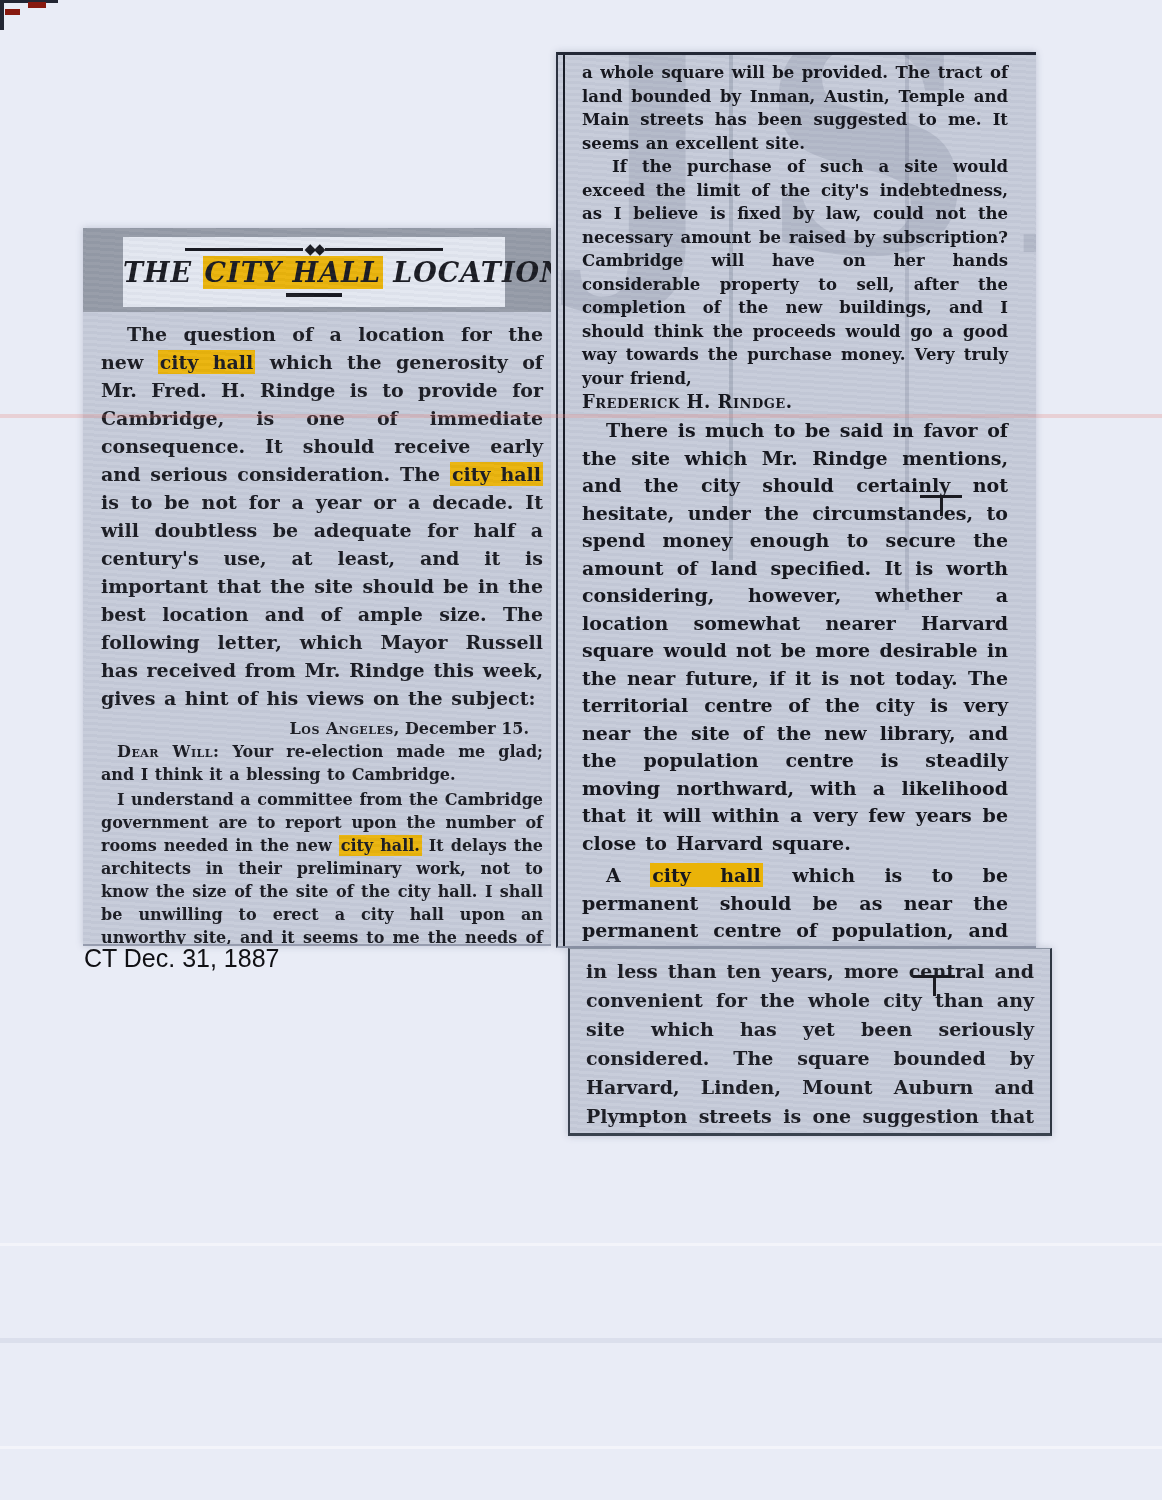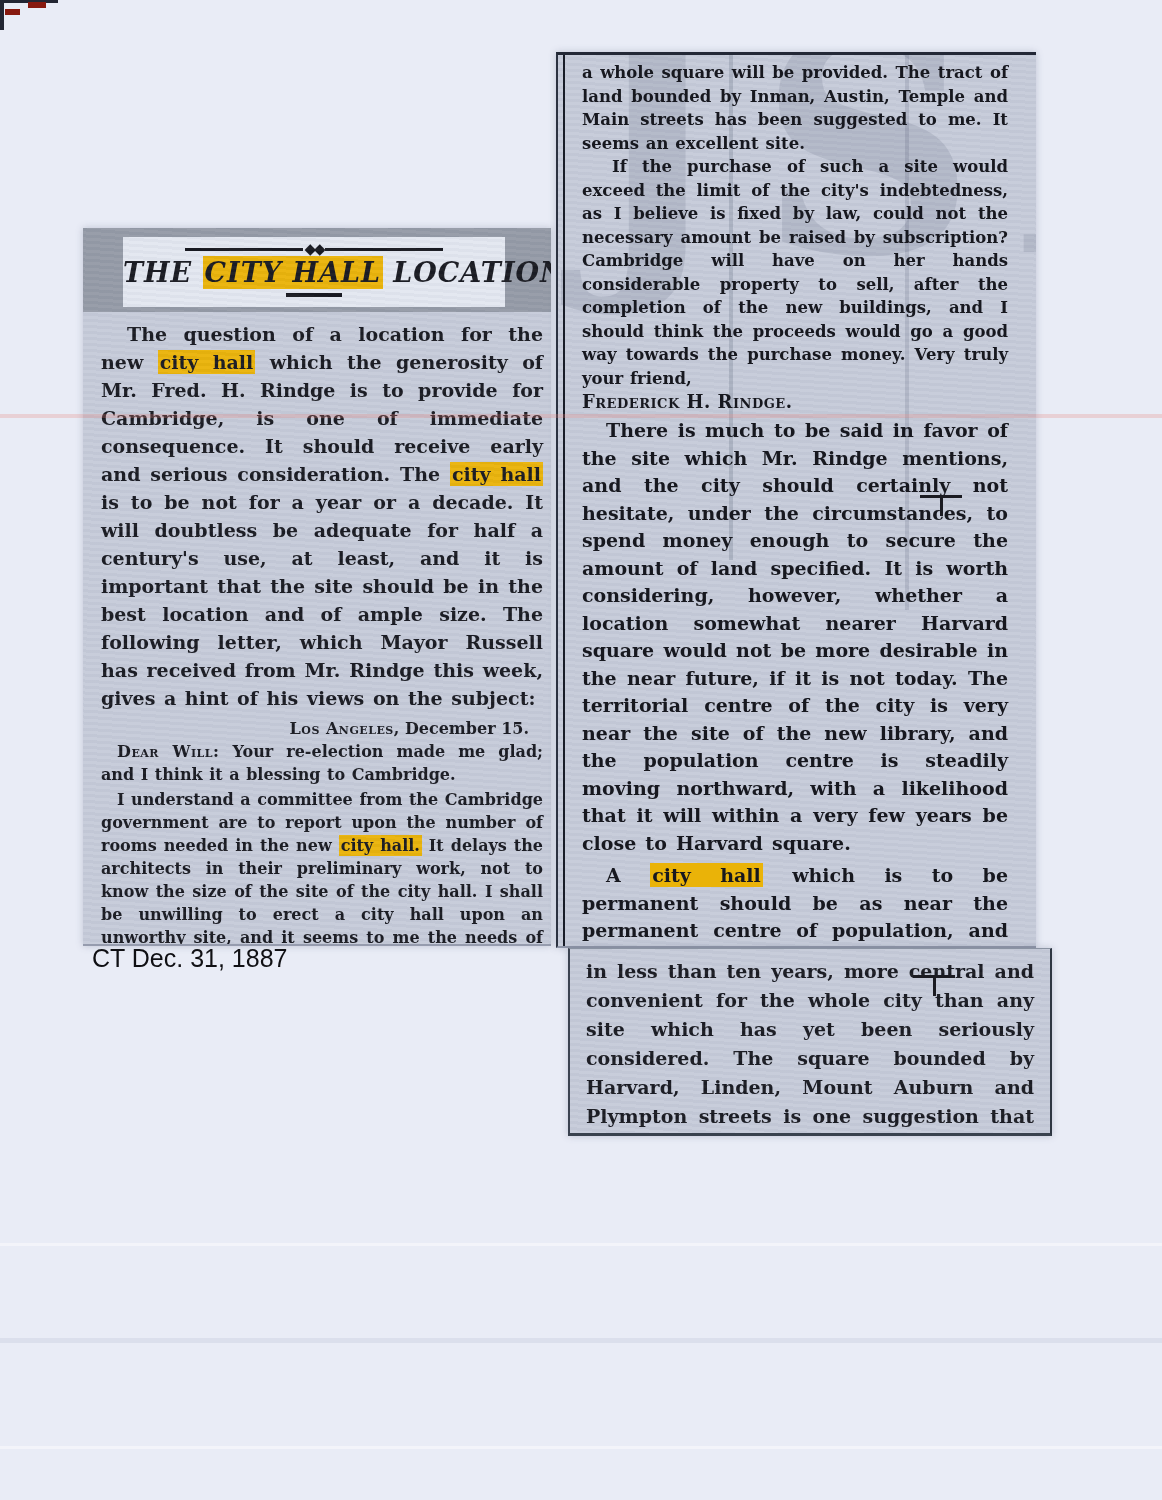--- a/index.html
+++ b/index.html
@@ -54,21 +54,21 @@
   .editorial{font-size:19px;line-height:27.5px;text-indent:24px;word-spacing:2.5px;margin:5px 0 0;}
 
   
   .bottom-clip{left:568px;top:948px;width:480px;height:184px;
         border-top:1px solid #8a93a2;border-left:2px solid #3a4250;
         border-right:2px solid #2e3642;border-bottom:3px solid #39424e;}
   .bottom-body{padding:8px 16px 0;}
   .bottom-p{font-size:19px;line-height:29px;word-spacing:2.5px;margin:0;}
 
   
-  .caption{position:absolute;left:92px;top:944px;font-family:"Liberation Sans",sans-serif;
+  .caption{position:absolute;left:84px;top:944px;font-family:"Liberation Sans",sans-serif;
         font-size:25px;color:#101014;}
 
   
   .tmark{position:absolute;z-index:40;}
   .tmark .bar{width:42px;height:3px;background:#1b1b22;}
   .tmark .stem{width:3px;height:18px;background:#1b1b22;margin:0 auto;}
 
   
   .edge-top{position:absolute;left:0;top:0;width:58px;height:3px;background:#232633;}
   .edge-left{position:absolute;left:0;top:0;width:4px;height:30px;background:#232633;}

